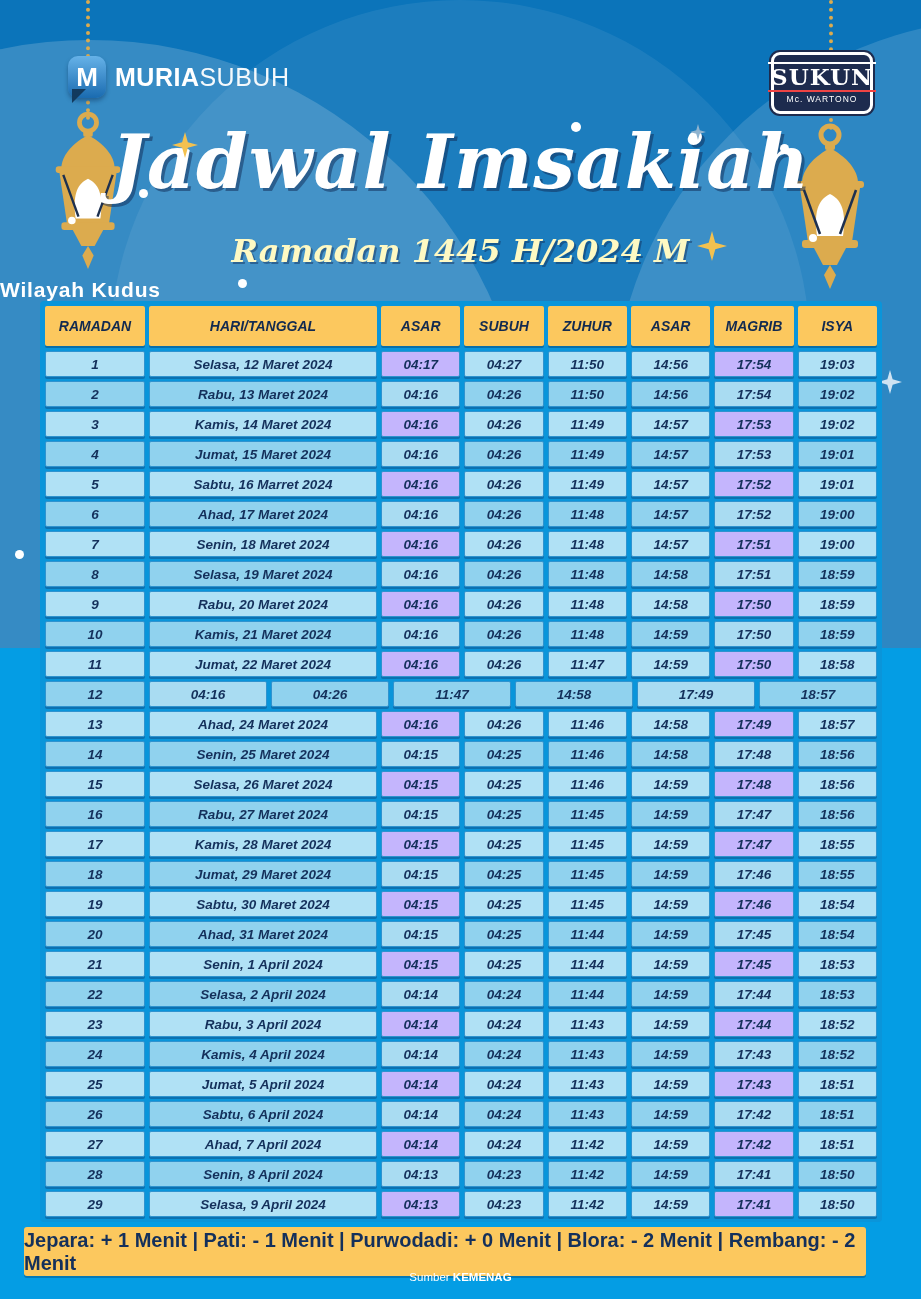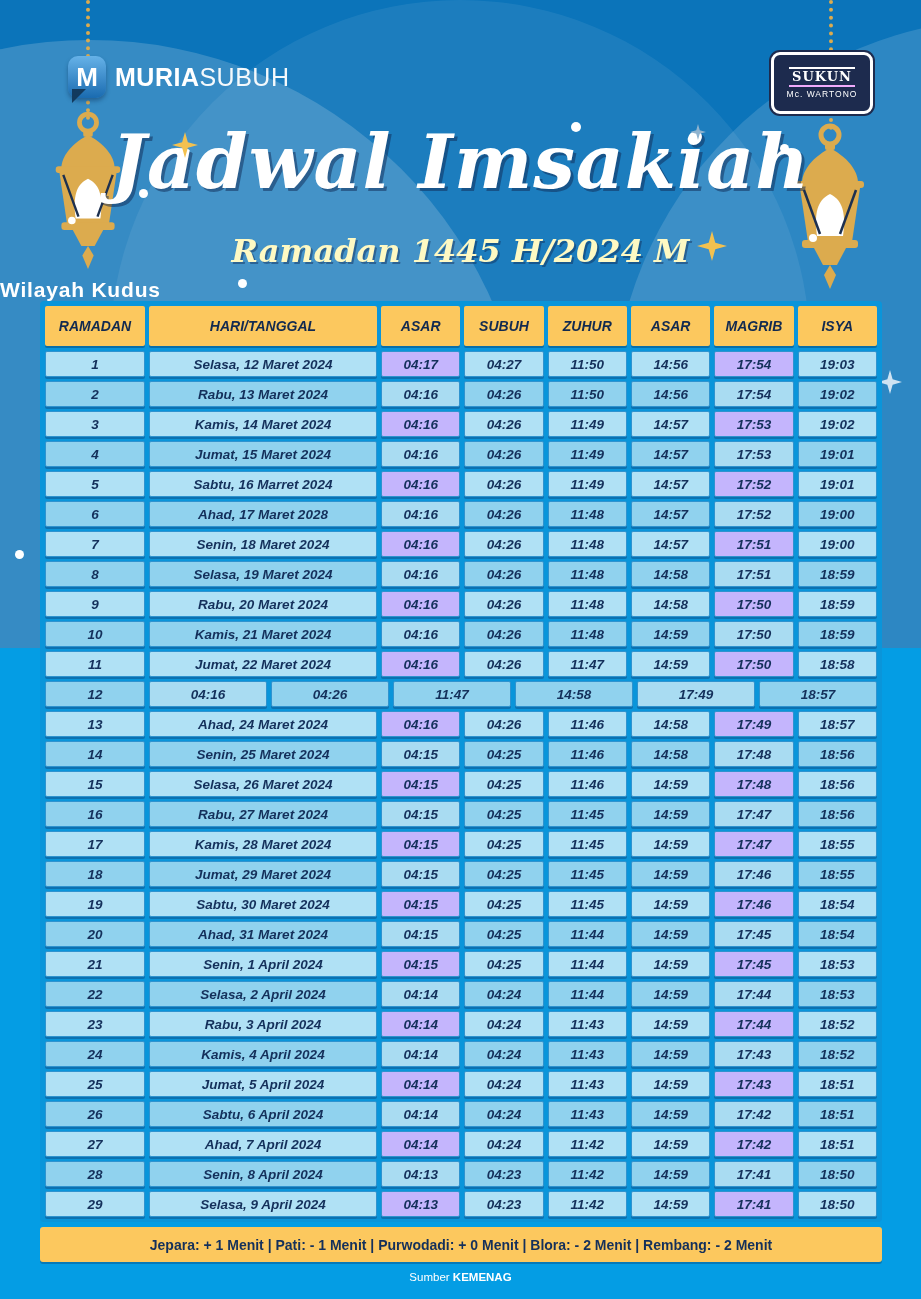--- a/index.html
+++ b/index.html
@@ -24,22 +24,22 @@
   .muria-ic span{color:#fff;font-weight:bold;font-size:26px;line-height:1;}
   .muria-ic:after{content:"";position:absolute;left:4px;bottom:-5px;border:7px solid transparent;
                   border-top-color:#123a5e;border-left-color:#123a5e;}
   .muria-txt{font-size:25px;color:#fff;letter-spacing:.5px;}
   .muria-txt .b{font-weight:bold;}
   .muria-txt .l{font-weight:300;opacity:.95;}
   
   .sukun{position:absolute;left:771px;top:52px;width:96px;height:56px;background:#1d2b4e;
          border:3px solid #fff;border-radius:9px;box-shadow:0 0 0 2px #1d2b4e;
          display:flex;flex-direction:column;align-items:center;justify-content:center;gap:2px;}
-  .sukun-name{font-family:"DejaVu Serif", serif;font-weight:bold;color:#fff;font-size:13px;
-              letter-spacing:1px;line-height:1;border-top:2px solid #fff;border-bottom:2px solid #f0abfc;
+  .sukun-name{font-family:"DejaVu Serif", serif;font-weight:bold;color:#fff;font-size:23px;
+              letter-spacing:1px;line-height:1;border-top:2px solid #fff;border-bottom:2px solid #ef4444;
               padding:1px 3px 2px 3px;}
   .sukun-sub{color:#fff;font-size:8.5px;letter-spacing:1px;}
   
   .lantern{position:absolute;}
   .lantern-left{left:50px;top:110px;}
   .lantern-right{left:790px;top:122px;}
   
   .title{position:absolute;left:0;top:122px;width:921px;text-align:center;
          font-family:"DejaVu Serif", serif;font-style:italic;font-weight:bold;
          font-size:74px;color:#ffffff;letter-spacing:1px;line-height:1.1;
@@ -67,23 +67,23 @@
         font-weight:bold;font-size:13.5px;color:#14305b;border:1px solid #2f93cf;
         border-radius:2px;box-shadow:0 2px 0 rgba(16,60,112,.4);box-sizing:border-box;}
   .c0{width:100px;flex:none;}
   .c1{width:228px;flex:none;}
   .ct{flex:1;}
   .odd  .cell{background:#b0e1f5;}
   .even .cell{background:#90d2ee;}
   .odd  .cell.lite{background:#c4b5fd;}
   .even .cell.lite{background:#a9dcf2;}
   
-  .adjbar{position:absolute;left:40px;top:1227px;width:842px;height:35px;background:#fcc85e;
+  .adjbar{position:absolute;left:24px;top:1227px;width:842px;height:49px;background:#fcc85e;
           border-radius:3px;display:flex;align-items:center;justify-content:center;
-          font-weight:bold;font-size:14px;color:#14305b;box-shadow:0 2px 0 rgba(10,40,80,.3);
+          font-weight:bold;font-size:20px;color:#14305b;box-shadow:0 2px 0 rgba(10,40,80,.3);
           box-sizing:border-box;}
   .source{position:absolute;left:0;top:1271px;width:921px;text-align:center;color:#fff;font-size:11.5px;}
   .source .bold{font-weight:bold;}
 </style>
 </head>
 <body>
 
 <div class="bg-top">
   <div class="circle circ-left"></div>
   <div class="circle circ-center"></div>
@@ -218,21 +218,21 @@
         <div class="cell c1">Sabtu, 16 Marret 2024</div>
         <div class="cell ct lite">04:16</div>
         <div class="cell ct">04:26</div>
         <div class="cell ct">11:49</div>
         <div class="cell ct">14:57</div>
         <div class="cell ct lite">17:52</div>
         <div class="cell ct">19:01</div>
       </div>
       <div class="trow even">
         <div class="cell c0">6</div>
-        <div class="cell c1">Ahad, 17 Maret 2028</div>
+        <div class="cell c1">Ahad, 17 Maret 2024</div>
         <div class="cell ct lite">04:16</div>
         <div class="cell ct">04:26</div>
         <div class="cell ct">11:48</div>
         <div class="cell ct">14:57</div>
         <div class="cell ct lite">17:52</div>
         <div class="cell ct">19:00</div>
       </div>
       <div class="trow odd">
         <div class="cell c0">7</div>
         <div class="cell c1">Senin, 18 Maret 2024</div>

